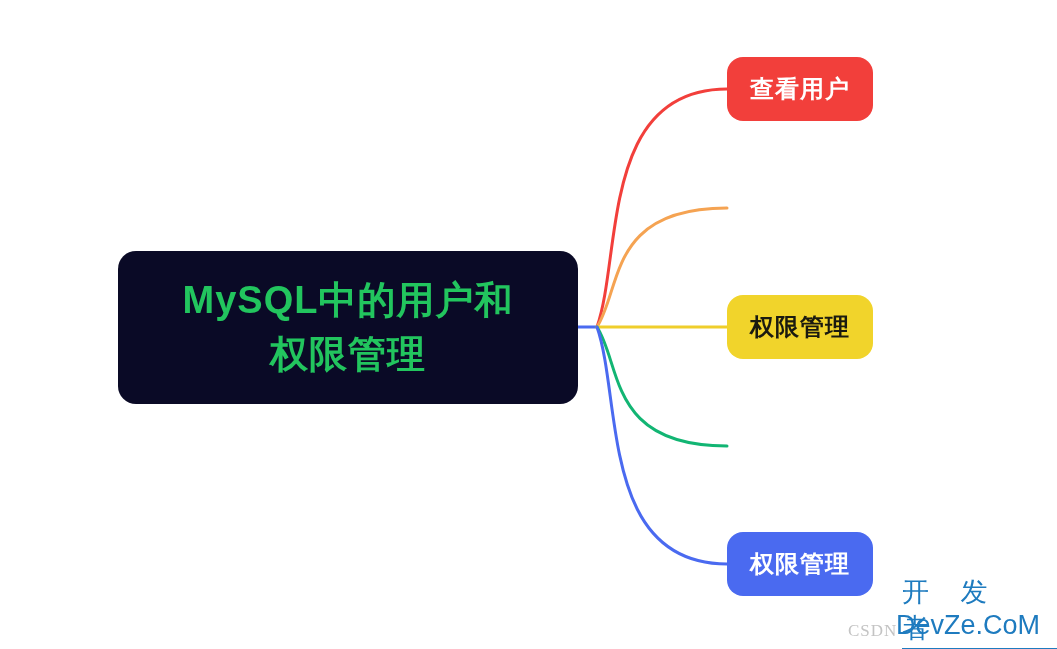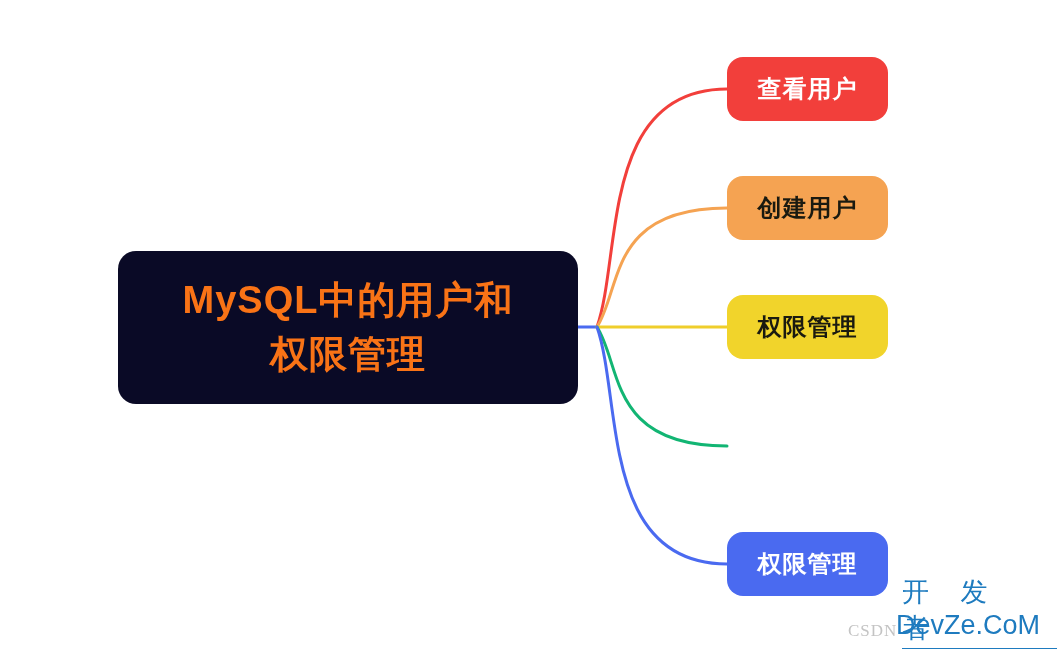--- a/index.html
+++ b/index.html
@@ -35,21 +35,21 @@
     text-align: center;
     font-weight: 800;
     font-size: 38px;
     line-height: 1.42;
     letter-spacing: 1px;
     cursor: default;
   }
   .branch-node {
     position: absolute;
     left: 727px;
-    width: 161px; height: 64px;
+    width: 146px; height: 64px;
     border-radius: 16px;
     display: flex;
     align-items: center;
     justify-content: center;
     font-weight: 800;
     font-size: 24px;
     letter-spacing: 1px;
     cursor: default;
   }
   .branch-1 { top: 57px; }
@@ -85,32 +85,29 @@
 
   <svg class="connectors" viewBox="0 0 1057 649">
     <path d="M578 327 L597 327" stroke="#4A6AF0"></path>
     <path d="M597 327 C622 255, 600 89, 727 89" stroke="#F23F3B"></path>
     <path d="M597 327 C622 288, 608 208, 727 208" stroke="#F5A352"></path>
     <path d="M597 327 L727 327" stroke="#EFCE2B"></path>
     <path d="M597 327 C622 366, 608 446, 727 446" stroke="#12B573"></path>
     <path d="M597 327 C622 399, 600 564, 727 564" stroke="#4A6AF0"></path>
   </svg>
 
-  <div class="root-node" style="background-color: rgb(10, 10, 38); color: #f97316;">
+  <div class="root-node" style="background-color: rgb(10, 10, 38); color: #22c55e;">
     <div>MySQL中的用户和</div>
     <div>权限管理</div>
   </div>
 
   <div class="branch-node branch-1" style="background-color: rgb(242, 63, 59); color: rgb(255, 255, 255);">
     <span>查看用户</span>
   </div>
 
-  <div class="branch-node branch-2" style="background-color: rgb(245, 163, 82); color: rgb(26, 26, 16);">
-    <span>创建用户</span>
-  </div>
 
   <div class="branch-node branch-3" style="background-color: rgb(241, 212, 43); color: rgb(26, 26, 16);">
     <span>权限管理</span>
   </div>
 
 
   <div class="branch-node branch-5" style="background-color: rgb(74, 106, 240); color: rgb(255, 255, 255);">
     <span>权限管理</span>
   </div>
 

